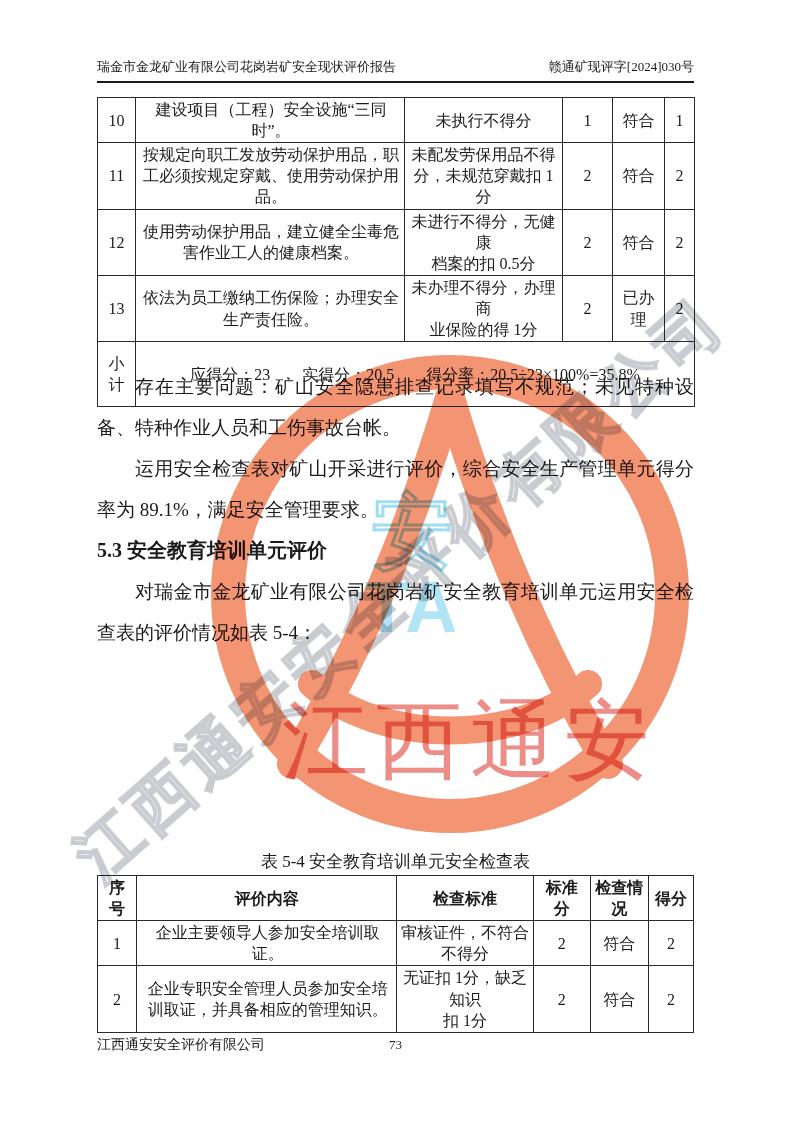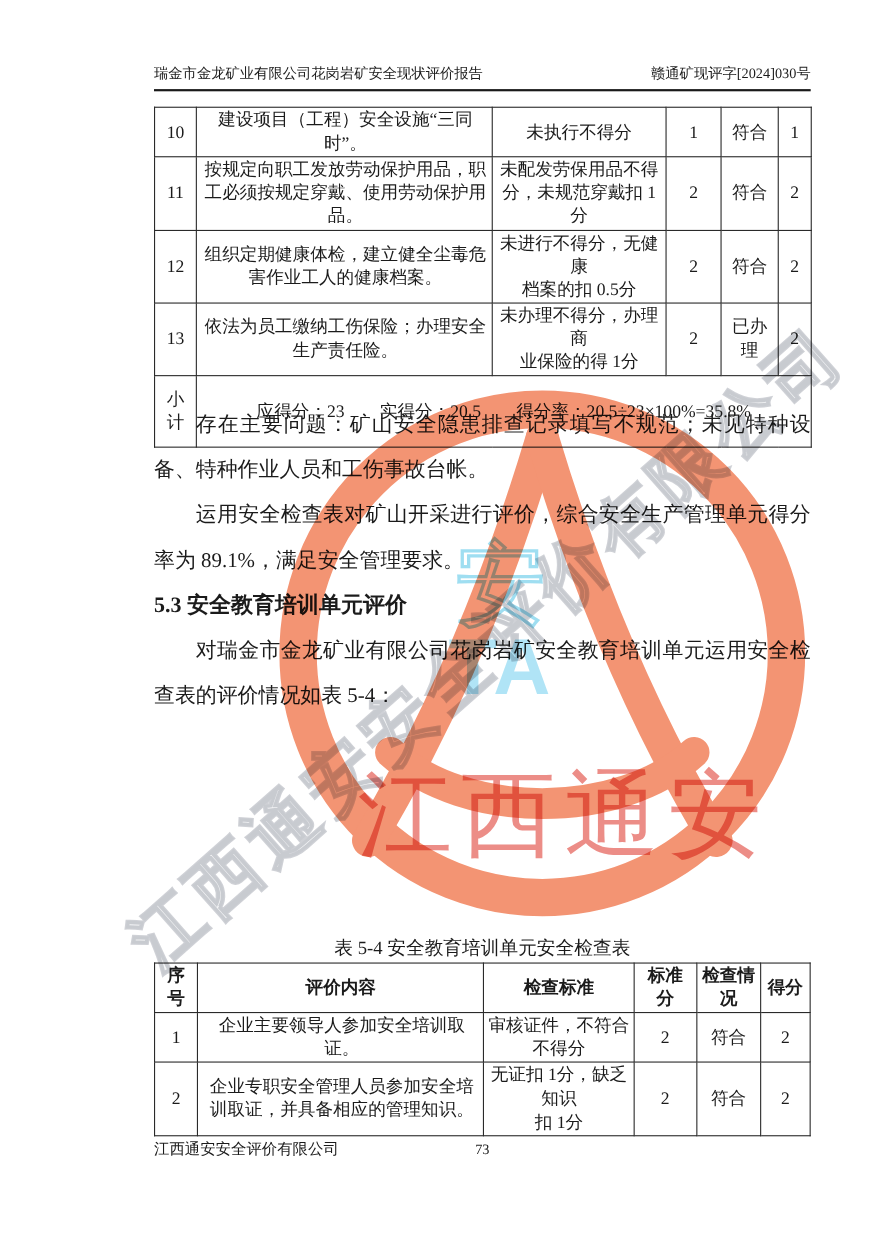--- a/index.html
+++ b/index.html
@@ -1,18 +1,18 @@
 <!DOCTYPE html>
 <html><head>
 <meta charset="utf-8">
 <style>
   html,body{margin:0;padding:0;background:#ffffff;}
   body{width:793px;height:1122px;position:relative;overflow:hidden;
        font-family:"Liberation Serif","DejaVu Serif",serif;color:#1b1b1b;}
-  .page{position:absolute;inset:0;background:#fff;margin-left:43px;}
+  .page{position:absolute;inset:0;background:#fff;}
 
   
   .hdr{position:absolute;left:97px;top:50px;width:597px;height:26px;
        display:flex;justify-content:space-between;align-items:flex-end;
        font-size:13px;border-bottom:2px solid #1a1a1a;padding-bottom:5px;}
 
   
   table{border-collapse:collapse;table-layout:fixed;padding-left:16px;}
   td,th{border:1px solid #2a2a2a;font-weight:normal;
         font-size:16px;line-height:1.32;vertical-align:middle;
@@ -86,21 +86,21 @@
       <td class="c">11</td>
       <td class="l">按规定向职工发放劳动保护用品，职工必须按规定穿戴、使用劳动保护用品。</td>
       <td class="c pre">未配发劳保用品不得
 分，未规范穿戴扣 1分</td>
       <td class="c">2</td>
       <td class="c">符合</td>
       <td class="c">2</td>
     </tr>
     <tr style="height:55px">
       <td class="c">12</td>
-      <td class="l">组织定期健康体检，建立健全尘毒危害作业工人的健康档案。</td>
+      <td class="l">使用劳动保护用品，建立健全尘毒危害作业工人的健康档案。</td>
       <td class="c pre">未进行不得分，无健康
 档案的扣 0.5分</td>
       <td class="c">2</td>
       <td class="c">符合</td>
       <td class="c">2</td>
     </tr>
     <tr style="height:56px">
       <td class="c">13</td>
       <td class="l">依法为员工缴纳工伤保险；办理安全生产责任险。</td>
       <td class="c pre">未办理不得分，办理商

